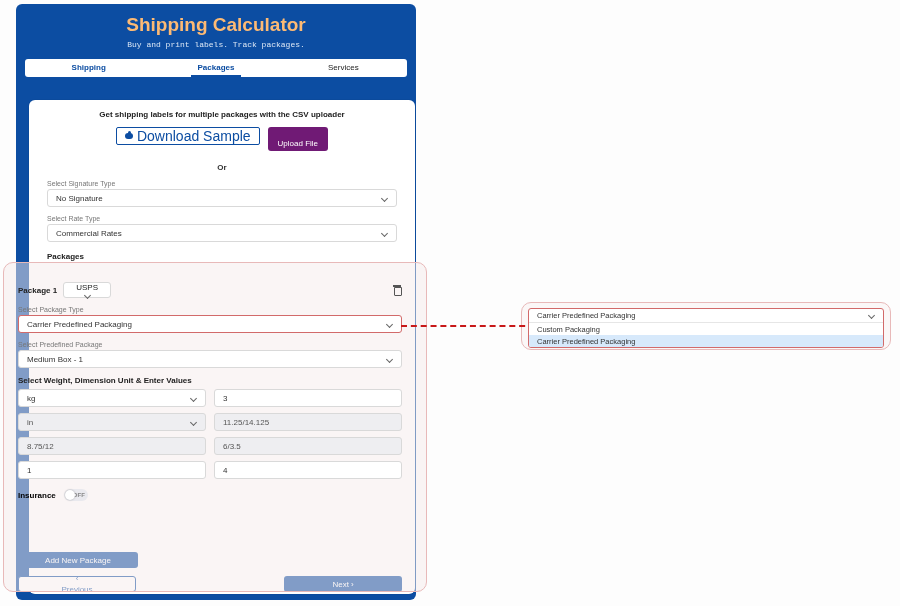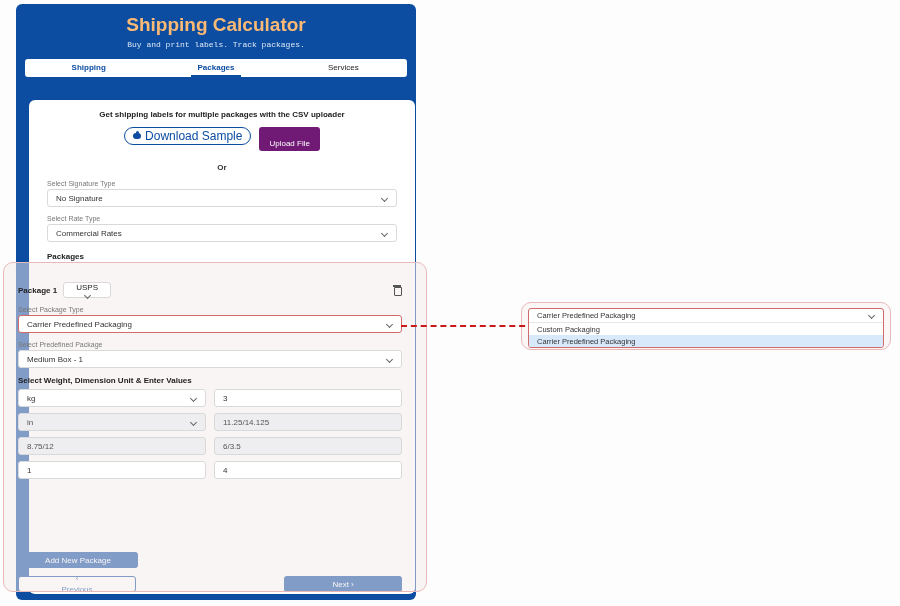--- a/index.html
+++ b/index.html
@@ -27,21 +27,21 @@
 
   .card {
     position: absolute; left: 13px; top: 96px;
     width: 386px; height: 494px;
     background: #fff; border-radius: 6px;
     padding: 10px 0 0 0;
     box-shadow: 0 0 0 1px rgba(0,0,0,0.03);
   }
   .csv-line { text-align:center; font-size:8px; font-weight:600; color:#222; }
   .btn-row { display:flex; gap:8px; justify-content:center; margin-top:8px; }
-  .btn-outline { height:18px; font-size:12px; color:#0c4da2; background:#fff; border:1px solid #0c4da2; border-radius:9px; padding:0 8px; display:flex; align-items:center; gap:4px; cursor:pointer;}
+  .btn-outline { height:18px; font-size:14px; color:#0c4da2; background:#fff; border:1px solid #0c4da2; border-radius:2px; padding:0 8px; display:flex; align-items:center; gap:4px; cursor:pointer;}
   .btn-solid { height:14px; font-size:8px; color:#fff; background:#701a75; border:none; border-radius:3px; padding:12px 10px; cursor:pointer;}
   .cloud-icon { width:8px; height:6px; background:#0c4da2; border-radius:3px; position:relative; }
   .cloud-icon::after{content:"";position:absolute;left:3px;top:-2px;width:3px;height:3px;background:#0c4da2;border-radius:50%;}
 
   .or-line { text-align:center; font-size:8px; font-weight:600; margin-top:12px; color:#333;}
 
   .sec-label { font-size:7px; color:#777; margin:8px 0 2px 18px; }
   .select {
     margin: 0 18px; height:18px; border:1px solid #d9d9d9; border-radius:3px;
     display:flex; align-items:center; justify-content:space-between;
@@ -235,20 +235,27 @@
         <span>1</span>
       </div>
     </div>
     <div class="col">
       <div class="fld">
         <span>4</span>
       </div>
     </div>
   </div>
 
+  <div class="toggle-row">
+    <span>Insurance</span>
+    <div class="toggle">
+      <span class="toggle-label">OFF</span>
+      <span class="knob"></span>
+    </div>
+  </div>
 </div>
 
 <div class="footer-btns">
   <button class="add-btn">Add New Package</button>
   <div class="nav-row">
     <button class="prev-btn">
       <span class="chev-l"></span>
       <span>Previous</span>
     </button>
     <button class="next-btn">

